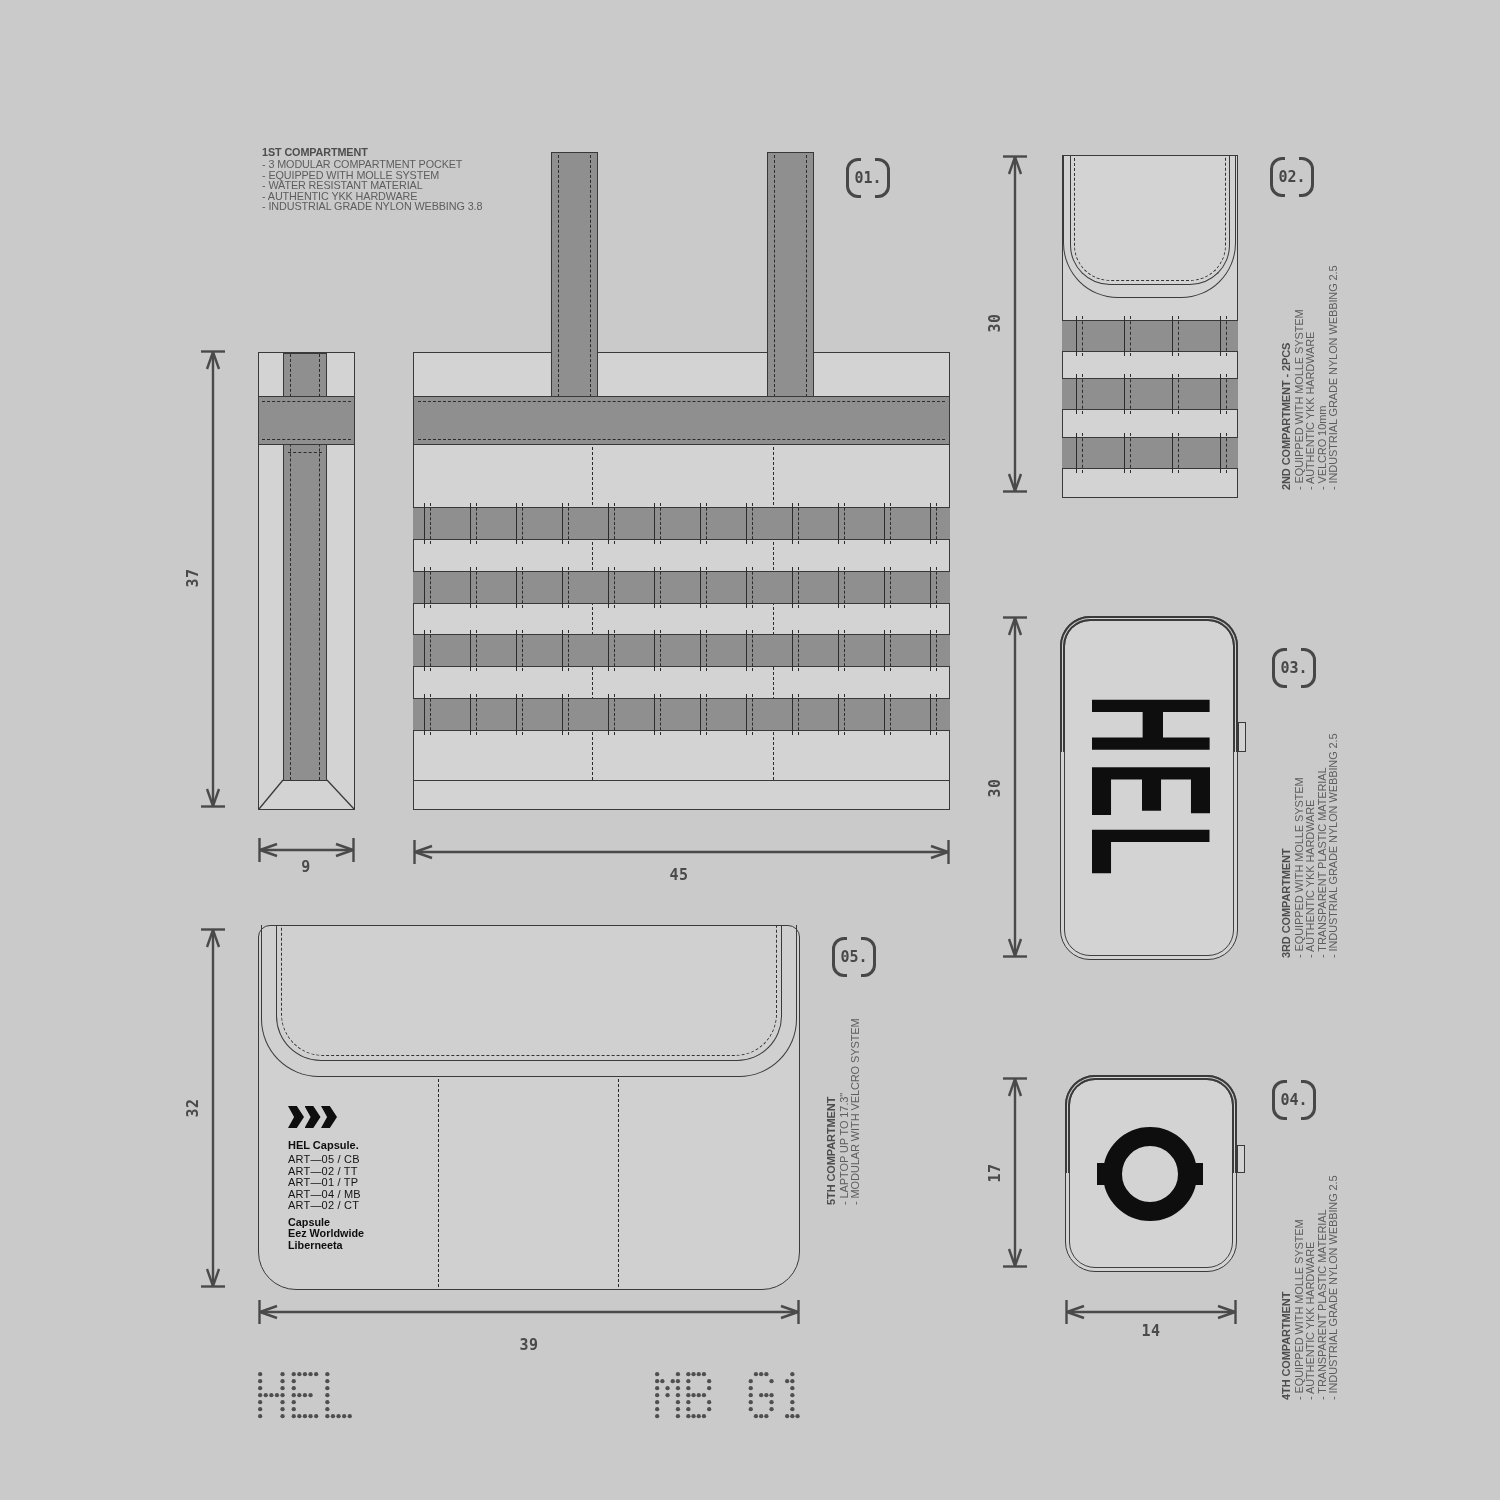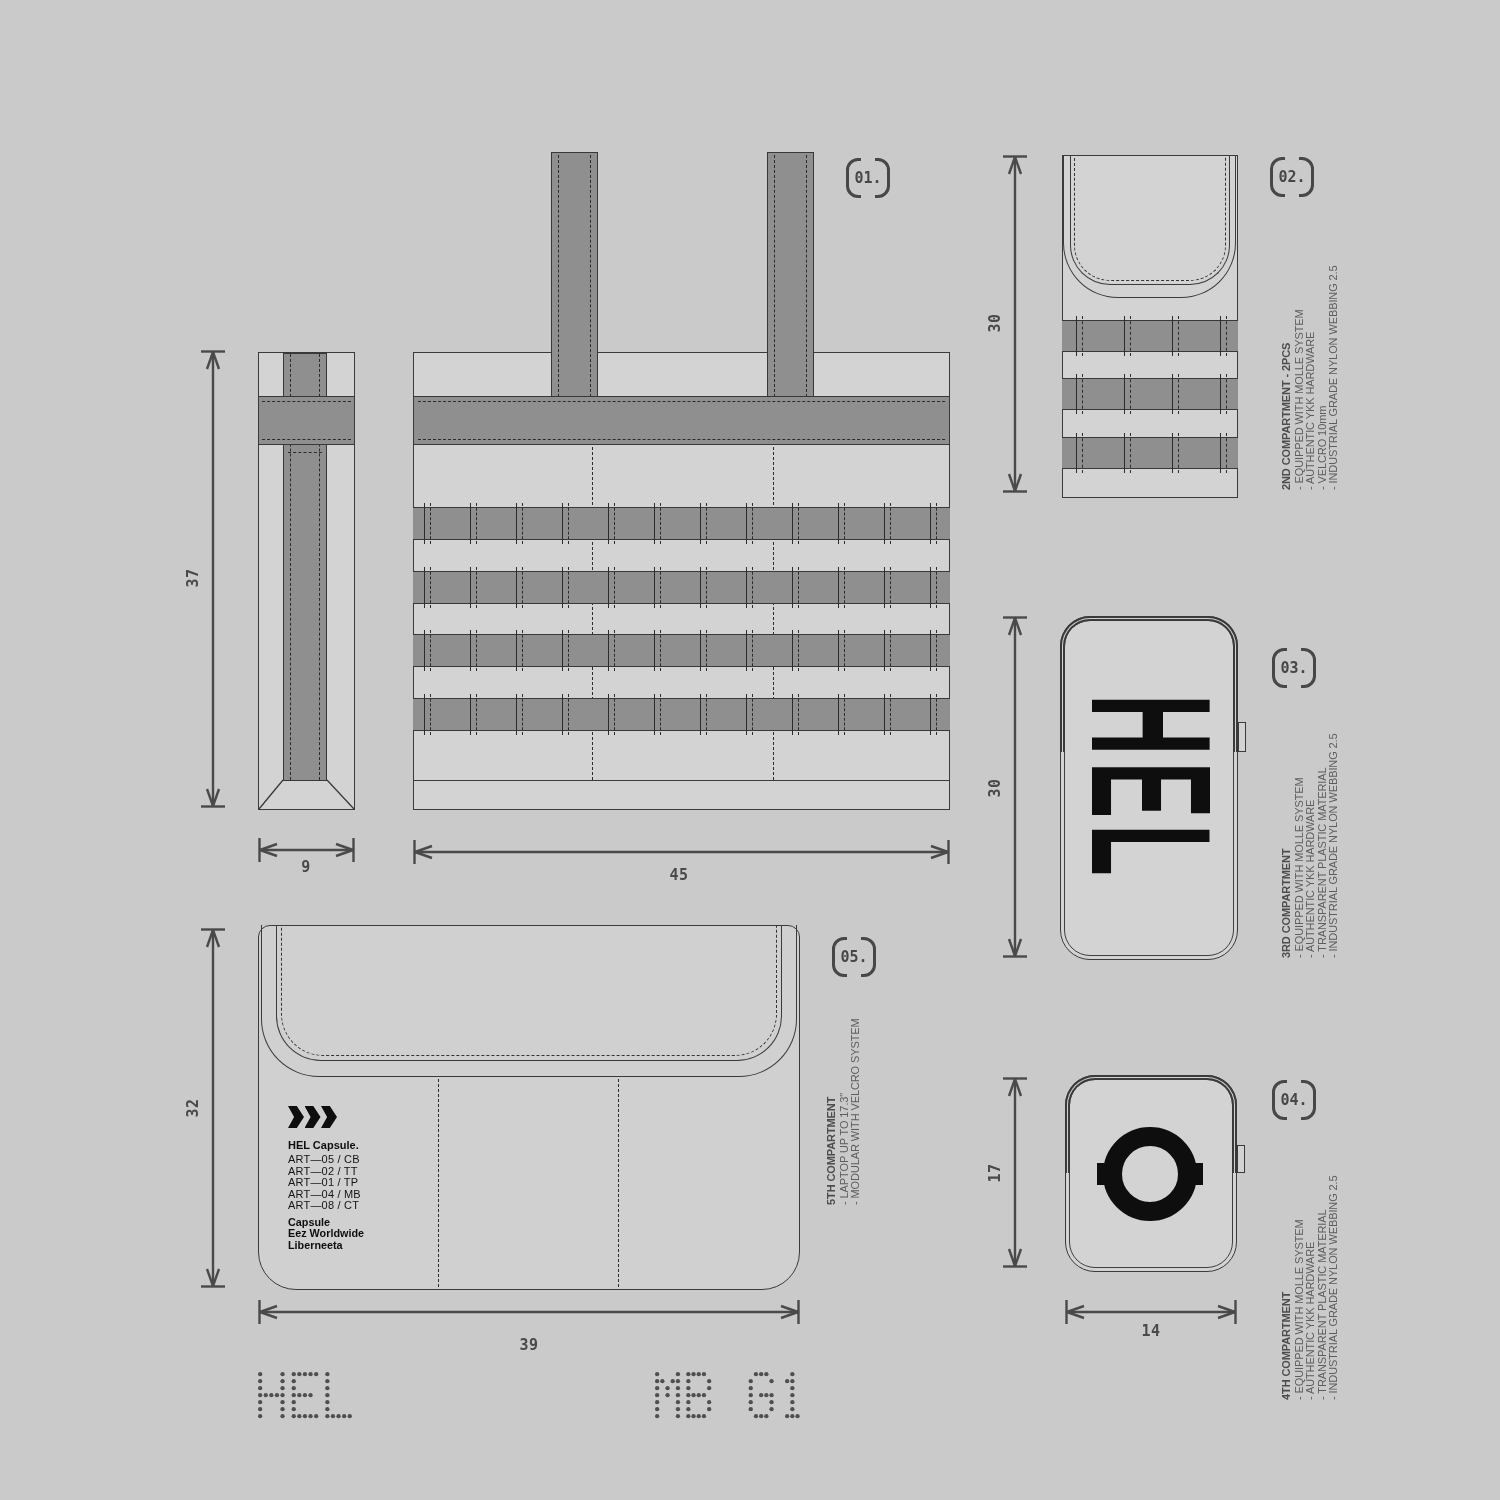--- a/index.html
+++ b/index.html
@@ -40,20 +40,28 @@
   .artline{font-size:11px;line-height:11.6px;color:#141414;letter-spacing:0.2px;}
   .nameline{font-size:10.8px;line-height:11.4px;color:#0e0e0e;font-weight:bold;}
   .biglogo{position:absolute;color:#0e0e0e;font-weight:bold;text-align:center;}
   svg{position:absolute;overflow:visible;}
 </style>
 </head>
 <body>
 
 <div id="canvas">
 
+  <div class="spec" style="left:262px;top:147px;">
+    <div class="st">1ST COMPARTMENT</div>
+    <div>- 3 MODULAR COMPARTMENT POCKET</div>
+    <div>- EQUIPPED WITH MOLLE SYSTEM</div>
+    <div>- WATER RESISTANT MATERIAL</div>
+    <div>- AUTHENTIC YKK HARDWARE</div>
+    <div>- INDUSTRIAL GRADE NYLON WEBBING 3.8</div>
+  </div>
 
   <div class="badge" style="left:846px;top:158px;">
       <span>01.</span>
     </div>
   <div class="badge" style="left:1270px;top:157px;">
       <span>02.</span>
     </div>
   <div class="badge" style="left:1272px;top:648px;">
       <span>03.</span>
     </div>
@@ -195,21 +203,21 @@
 
   <div class="abs" style="left:288px;top:1106px;">
     <div style="margin-bottom:7px;">
       <span class="chev"></span><span class="chev"></span><span class="chev"></span>
     </div>
     <div class="brand" style="margin-bottom:3px;">HEL Capsule.</div>
     <div class="artline">ART—05 / CB</div>
     <div class="artline">ART—02 / TT</div>
     <div class="artline">ART—01 / TP</div>
     <div class="artline">ART—04 / MB</div>
-    <div class="artline" style="margin-bottom:5px;">ART—08 / CT</div>
+    <div class="artline" style="margin-bottom:5px;">ART—02 / CT</div>
     <div class="nameline">Capsule</div>
     <div class="nameline">Eez Worldwide</div>
     <div class="nameline">Liberneeta</div>
   </div>
 
   <div class="spec rot" style="left:1281px;top:490px;">
     <div class="st">2ND COMPARTMENT - 2PCS</div>
     <div>- EQUIPPED WITH MOLLE SYSTEM</div>
     <div>- AUTHENTIC YKK HARDWARE</div>
     <div>- VELCRO 10mm</div>

